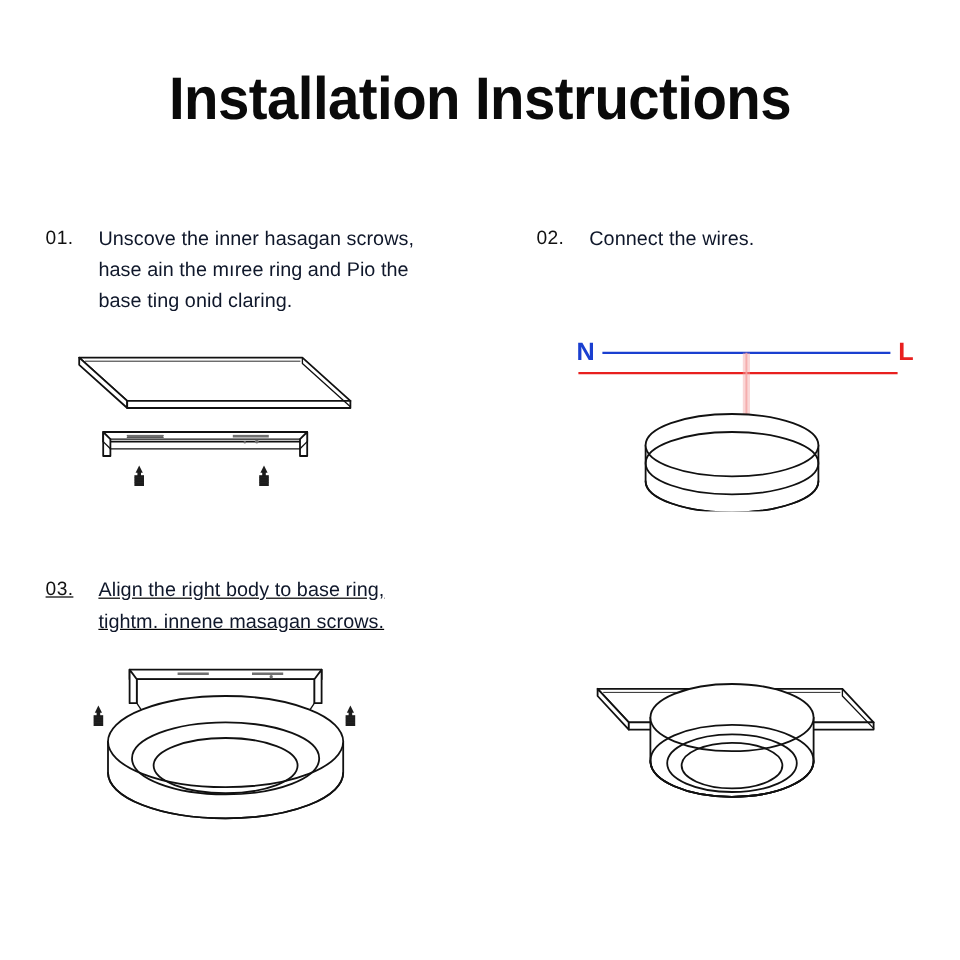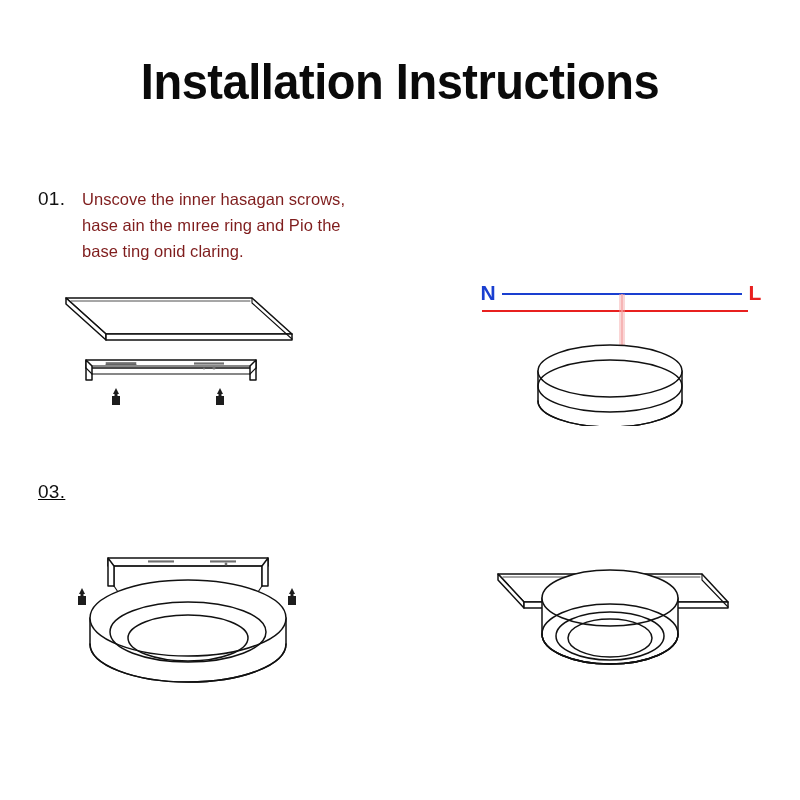--- a/index.html
+++ b/index.html
@@ -43,32 +43,32 @@
 
   
   .step {
     position: absolute;
   }
   .step-head {
     display: flex;
     align-items: flex-start;
   }
   .step-num {
-    font-size: 19px;
+    font-size: 16px;
     line-height: 26px;
     font-weight: normal;
     color: #111111;
     flex: 0 0 auto;
     width: 44px;
     letter-spacing: 0.3px;
   }
   .step-text {
     font-size: 16.5px;
     line-height: 26px;
-    color: #7f1d1d;
+    color: #0f172a;
     flex: 1 1 auto;
     white-space: pre-line;
     letter-spacing: 0.05px;
   }
 
   #step-01 { left: 38px; top: 186px; width: 372px; }
   #step-02 { left: 447px; top: 186px; width: 330px; }
   #step-03 { left: 38px; top: 479px; width: 372px; text-decoration: underline; }
   #step-04 { left: 447px; top: 479px; width: 330px; }
 
@@ -158,20 +158,26 @@
       </g>
       <g>
         <path class="scr" d="M176,112 L179,118 L173,118 Z"></path>
         <rect class="scr" x="174.5" y="117" width="3" height="4"></rect>
         <rect class="scr" x="172" y="120" width="8" height="9"></rect>
         <path class="ln-hair" d="M172.6,122 L179.4,122 M172.6,124 L179.4,124 M172.6,126 L179.4,126"></path>
       </g>
     </svg>
   </div>
 
+  <div class="step" id="step-02">
+    <div class="step-head">
+      <div class="step-num">02.</div>
+      <div class="step-text">Connect the wires.</div>
+    </div>
+  </div>
 
   <div class="figure" id="fig-02">
     <svg width="300" height="160" viewBox="0 0 300 160" aria-hidden="true">
 
       <text class="wire-label" id="lbl-n" x="18" y="34" text-anchor="middle" style="fill: rgb(26, 63, 208);">N</text>
 
       <text class="wire-label" id="lbl-l" x="285" y="34" text-anchor="middle" style="fill: rgb(232, 32, 31);">L</text>
 
       <line id="wire-n-line" class="wire-n" x1="32" y1="28" x2="272" y2="28" style="stroke: rgb(26, 63, 208);"></line>
 
@@ -189,20 +195,22 @@
         <ellipse class="ln" cx="140" cy="120" rx="72" ry="26"></ellipse>
 
         <path class="ln" d="M68,135 A72,26 0 0 0 212,135"></path>
       </g>
     </svg>
   </div>
 
   <div class="step" id="step-03">
     <div class="step-head">
       <div class="step-num">03.</div>
+      <div class="step-text">Align the right body to base ring,
+tightm. innene masagan scrows.</div>
     </div>
   </div>
 
   <div class="figure" id="fig-03">
     <svg width="270" height="150" viewBox="0 0 270 150" aria-hidden="true">
 
       <g>
         <path class="ln fill-w" d="M48,18 L208,18 L208,26 L48,26 Z"></path>
         <path class="ln-thin" d="M54,26 L54,46"></path>
         <path class="ln-thin" d="M202,26 L202,46"></path>

